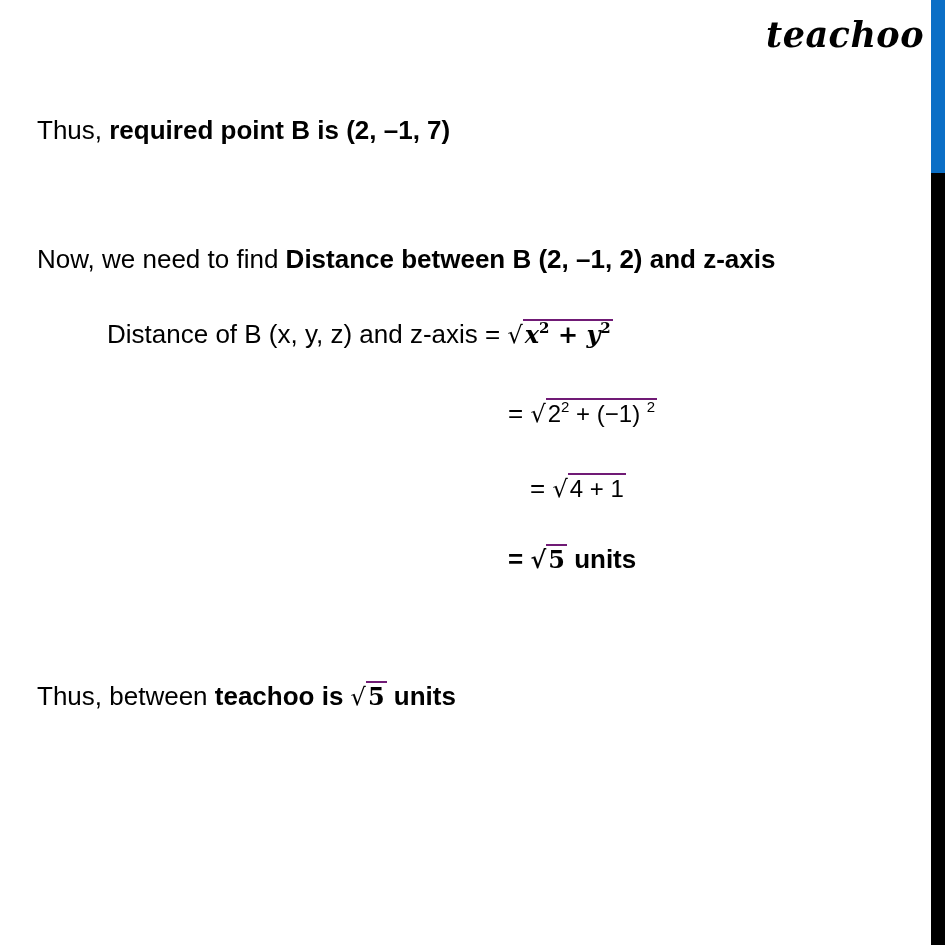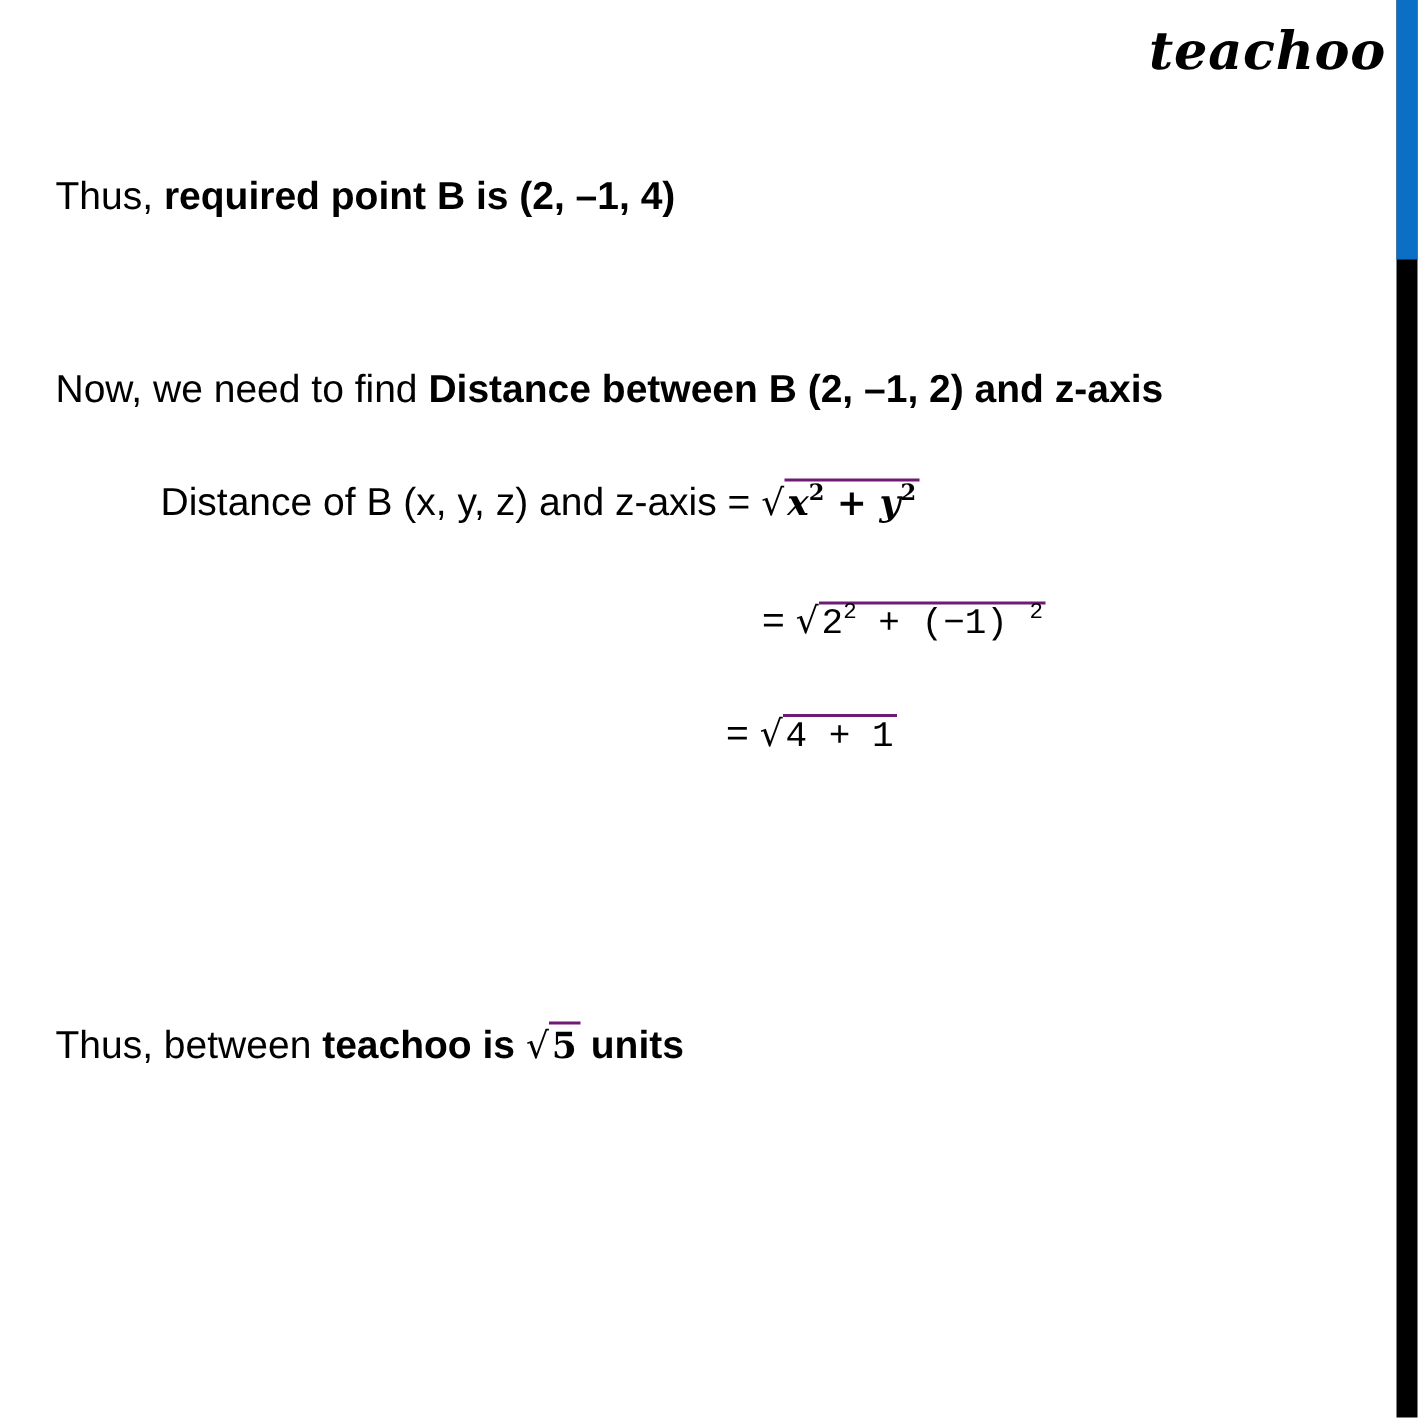--- a/index.html
+++ b/index.html
@@ -11,54 +11,57 @@
     .slide { position: absolute; left: 0; top: 0; width: 859px; height: 945px; background: #fff; }
     .scrollbar { position: absolute; left: 931px; top: 0; width: 14px; height: 945px; background: #000; }
     .scrollbar-thumb { position: absolute; left: 0; top: 0; width: 14px; height: 173px; background: #0b6fc6; }
     .logo {
       position: absolute; left: 766px; top: 14px;
       font-family: "DejaVu Serif", serif; font-style: italic; font-weight: bold;
       font-size: 35px; letter-spacing: 0.5px; color: #000;
     }
     .line { position: absolute; font-size: 26px; white-space: nowrap; line-height: 32px; }
     .b { font-weight: bold; }
-    .math { font-family: Liberation Mono, monospace; font-size: 24px; }
+    .math { font-family: Liberation Sans, sans-serif; font-size: 24px; }
     .mathb { font-family: "DejaVu Serif", "Liberation Serif", serif; font-size: 24px; font-weight: bold; }
     .sqrt { display: inline-block; position: relative; }
     .sqrt .rad { font-family: "DejaVu Serif", serif; font-size: 24px; }
     .sqrt .radicand { border-top: 2px solid #701a75; padding: 0 2px 0 2px; display: inline-block; line-height: 28px; }
     sup { font-size: 15px; vertical-align: 10px; line-height: 0; }
     .mi { font-style: italic; }
   </style>
 </head>
 <body>
 
 <div class="slide">
   <div class="logo">teachoo</div>
 
   <div class="line" style="left:37px; top:114px;">
-    <span>Thus, </span><span class="b">required point B is (2, –1, 4)</span>
+    <span>Thus, </span><span class="b">required point B is (2, –1, 7)</span>
   </div>
 
   <div class="line" style="left:37px; top:243px;text-align:center;">
     <span>Now, we need to find </span><span class="b">Distance between B (2, –1, 2)  and z-axis</span>
   </div>
 
   <div class="line" style="left:107px; top:318px;">
     <span>Distance of B (x, y, z) and z-axis = </span><span class="sqrt"><span class="rad">√</span><span class="radicand mathb"><span class="mi">x</span><sup>2</sup><span> + </span><span class="mi">y</span><sup>2</sup></span></span>
   </div>
 
   <div class="line" style="left:508px; top:397px;">
     <span>= </span><span class="sqrt"><span class="rad">√</span><span class="radicand math"><span>2</span><sup>2</sup><span> + </span><span>(−1)</span> <sup>2</sup></span></span>
   </div>
 
-  <div class="line" style="left:484px; top:472px;">
+  <div class="line" style="left:530px; top:472px;">
     <span>= </span><span class="sqrt"><span class="rad">√</span><span class="radicand math">4 + 1</span></span>
   </div>
 
+  <div class="line b" style="left:508px; top:543px;">
+    <span>= </span><span class="sqrt"><span class="rad">√</span><span class="radicand mathb">5</span></span><span> units</span>
+  </div>
 
   <div class="line" style="left:37px; top:680px;">
     <span>Thus, between </span><span class="b">teachoo is </span><span class="sqrt"><span class="rad">√</span><span class="radicand mathb">5</span></span><span class="b"> units</span>
   </div>
 </div>
 
 <div class="scrollbar">
   <div class="scrollbar-thumb"></div>
 </div>
 

